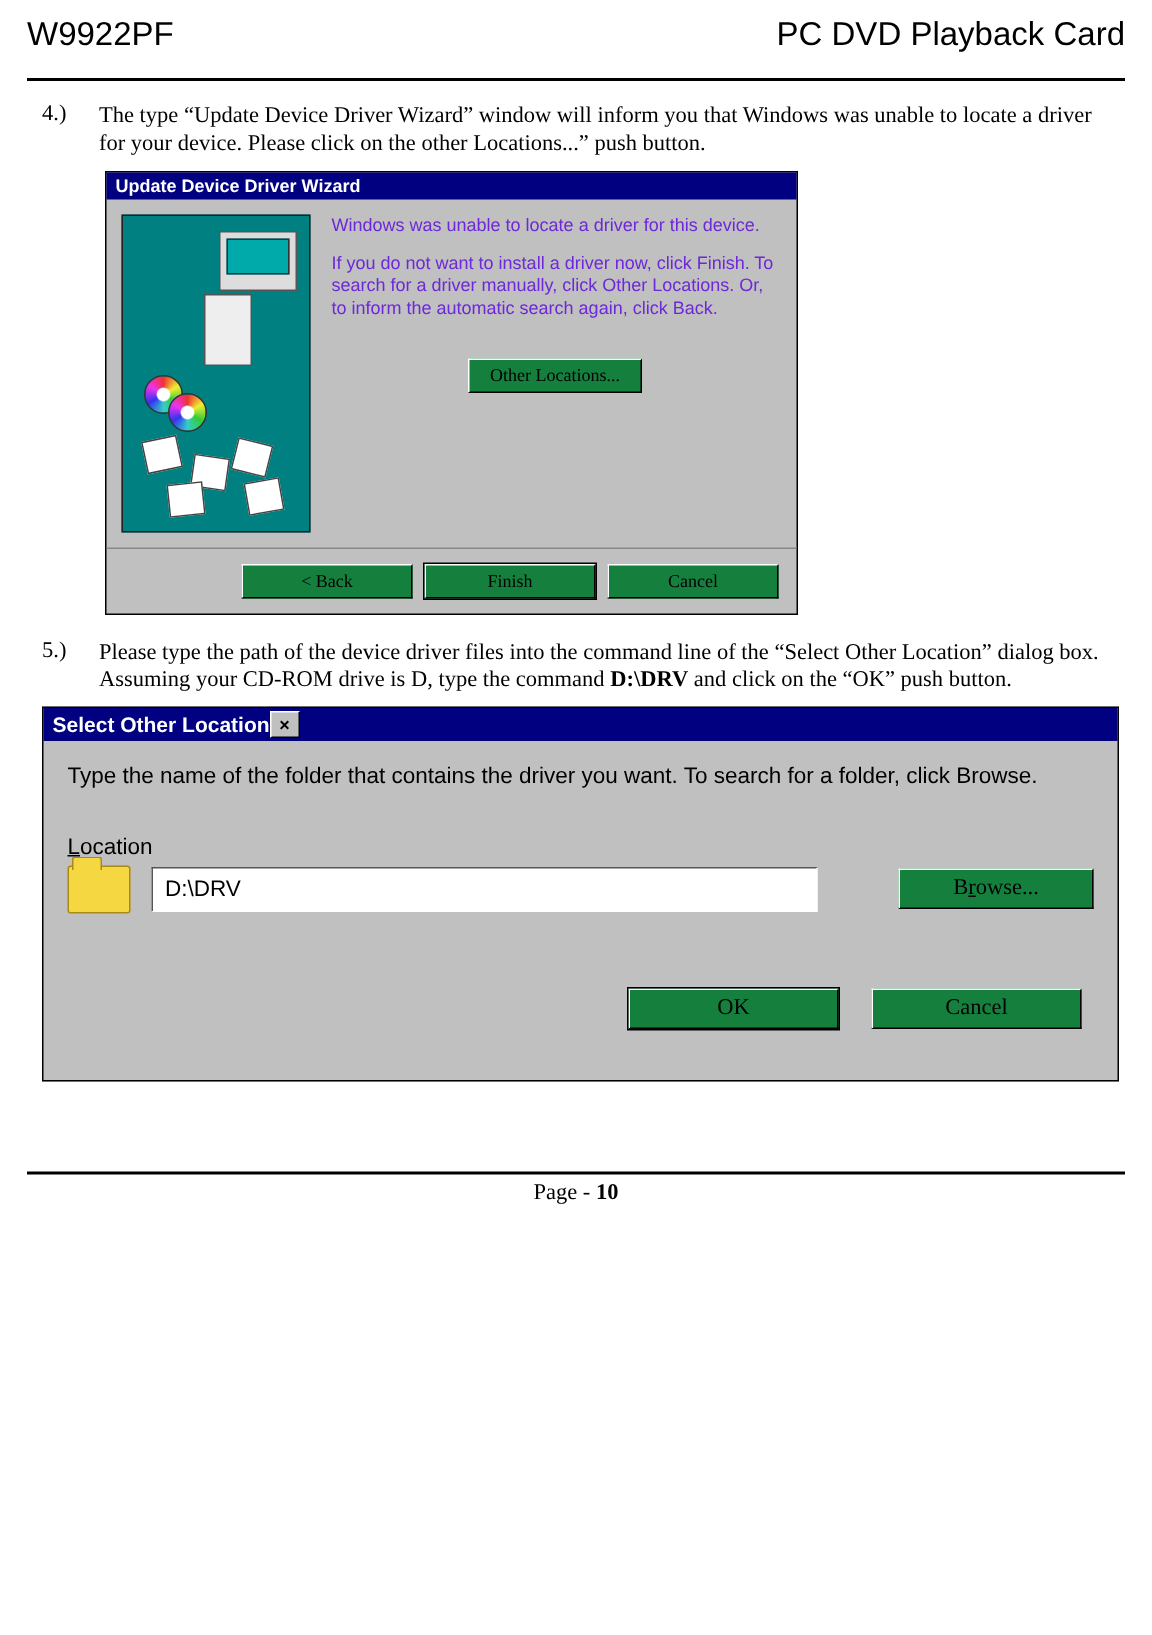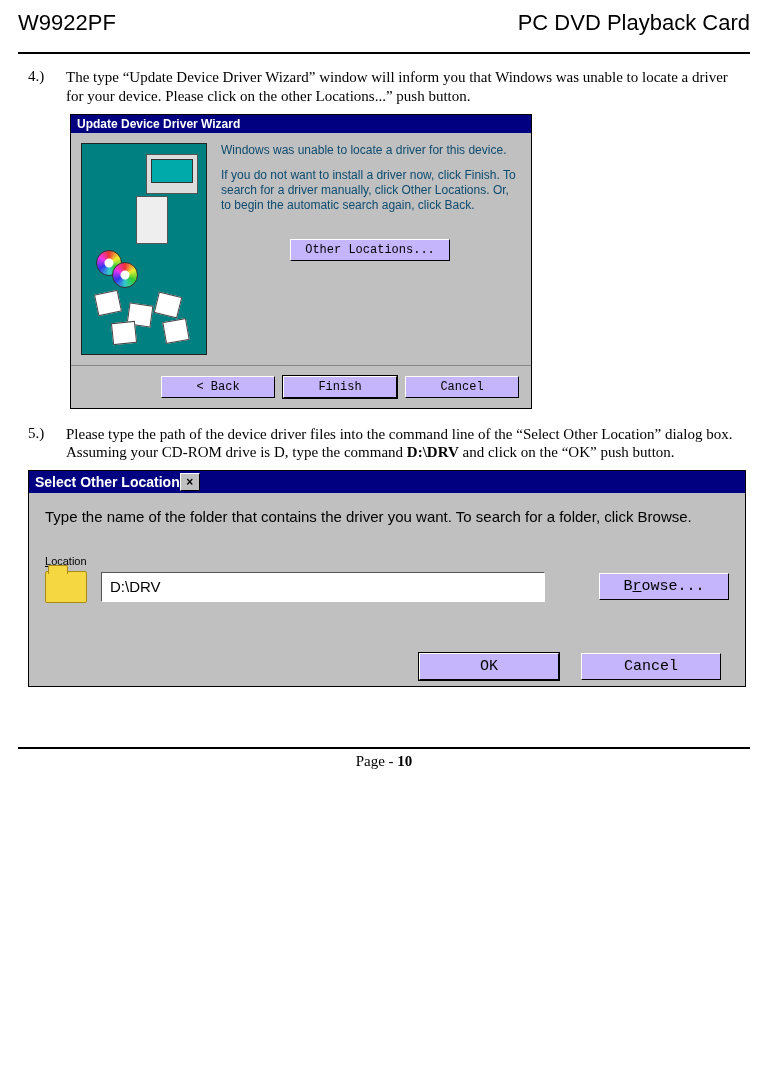--- a/index.html
+++ b/index.html
@@ -101,32 +101,32 @@
   .floppy {
     position:absolute;width:22px;height:20px;background:#fff;border:1px solid #444;
   }
   .f1{top:148px;left:14px;transform:rotate(-12deg);}
   .f2{top:160px;left:46px;transform:rotate(8deg);}
   .f3{top:178px;left:30px;transform:rotate(-6deg);}
   .f4{top:150px;left:74px;transform:rotate(14deg);}
   .f5{top:176px;left:82px;transform:rotate(-10deg);}
 
   .dlg1-right { flex:1; color:#000; }
-  .dlg1-right .blurred { filter: blur(0px); color:#0c4a6e; line-height:1.25; font-size:12px;}
+  .dlg1-right .blurred { filter: blur(0px); color:#6d28d9; line-height:1.25; font-size:12px;}
   .btnrow {
     display:flex; justify-content:center; margin-top:26px;
   }
   .win-btn {
-    background:#c4b5fd;
+    background:#15803d;
     border-top:1px solid #fff;
     border-left:1px solid #fff;
     border-right:1px solid #000;
     border-bottom:1px solid #000;
     padding:3px 14px;
-    font-family:Liberation Mono, monospace;
+    font-family:Liberation Serif, serif;
     font-size:12px;
     min-width:84px;
     text-align:center;
   }
   .win-btn.default {
     outline:1px solid #000;
   }
   .dlg1-footer {
     border-top:1px solid #888;
     padding:10px 12px;
@@ -148,23 +148,23 @@
     display:flex; align-items:center;
     padding:2px 4px 2px 6px; font-size:14px;
   }
   .closebox {
     width:18px;height:16px;background:#c0c0c0;
     border-top:1px solid #fff;border-left:1px solid #fff;
     border-right:1px solid #000;border-bottom:1px solid #000;
     font-family:Arial,sans-serif;font-size:12px;font-weight:bold;
     color:#000;display:flex;align-items:center;justify-content:center;
   }
-  .dlg2-body { padding:14px 16px 6px 16px; }
+  .dlg2-body { padding:14px 16px 34px 16px; }
   .dlg2-body .instr { margin-bottom:28px; line-height:1.3; font-size:15px;}
-  .loc-label { margin-bottom:4px; font-size:11px;}
+  .loc-label { margin-bottom:4px; font-size:15px;}
   .loc-row {
     display:flex; align-items:center; gap:14px; margin-bottom:50px;
   }
   .folder-icon {
     width:40px;height:30px;
     background:#f5d742;
     border:1px solid #aa8a12;
     border-radius:2px;
     position:relative;
   }
@@ -225,21 +225,21 @@
         <div class="cd cd2"></div>
         <div class="floppy f1"></div>
         <div class="floppy f2"></div>
         <div class="floppy f3"></div>
         <div class="floppy f4"></div>
         <div class="floppy f5"></div>
       </div>
       <div class="dlg1-right">
         <div class="blurred">Windows was unable to locate a driver for this device.</div>
         <div style="height:10px"></div>
-        <div class="blurred">If you do not want to install a driver now, click Finish. To search for a driver manually, click Other Locations. Or, to begin the automatic search again, click Back.</div>
+        <div class="blurred">If you do not want to install a driver now, click Finish. To search for a driver manually, click Other Locations. Or, to inform the automatic search again, click Back.</div>
         <div class="btnrow">
           <div class="win-btn">Other Locations...</div>
         </div>
       </div>
     </div>
     <div class="dlg1-footer">
       <div class="win-btn">&lt; Back</div>
       <div class="win-btn default">Finish</div>
       <div class="win-btn">Cancel</div>
     </div>

